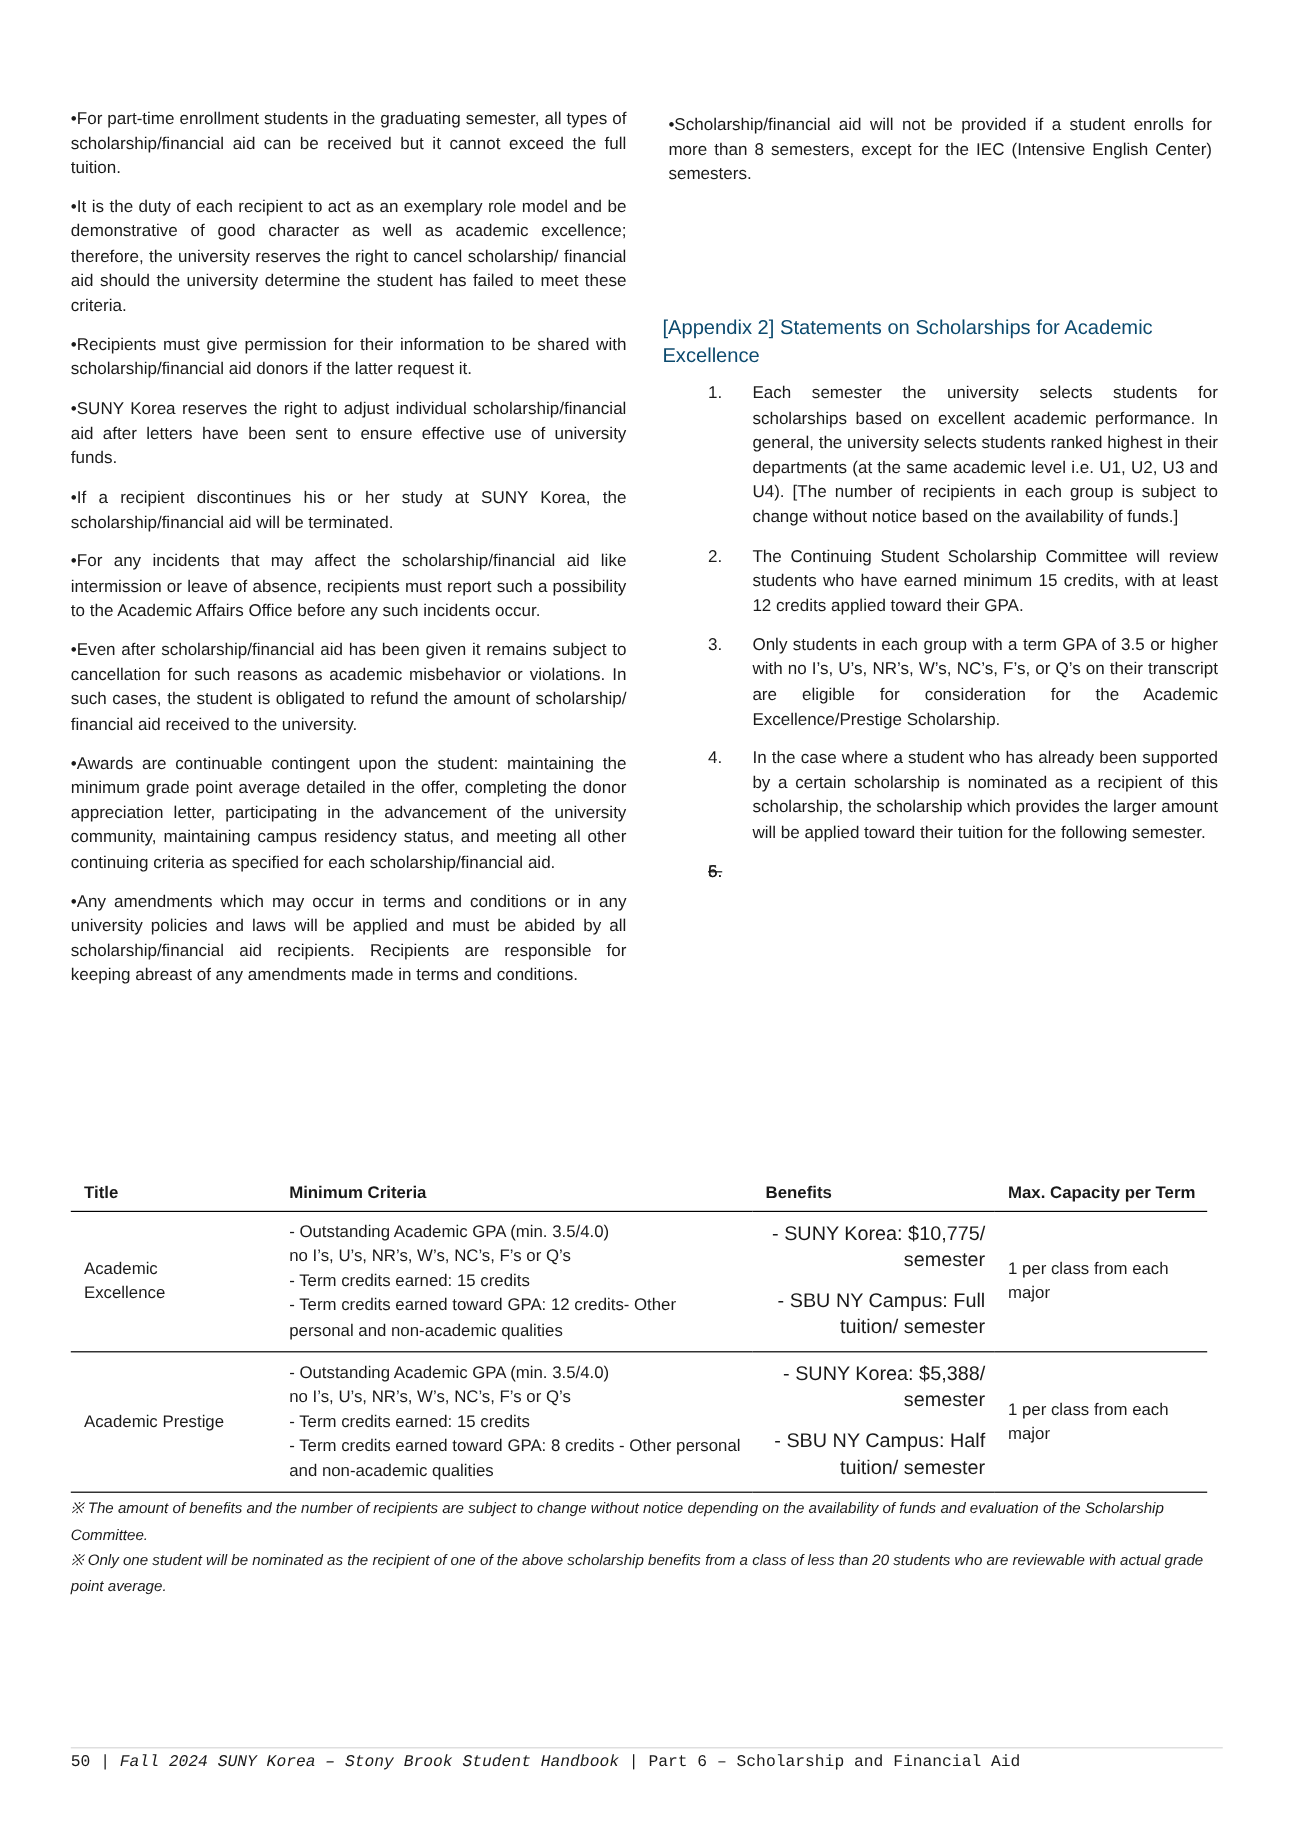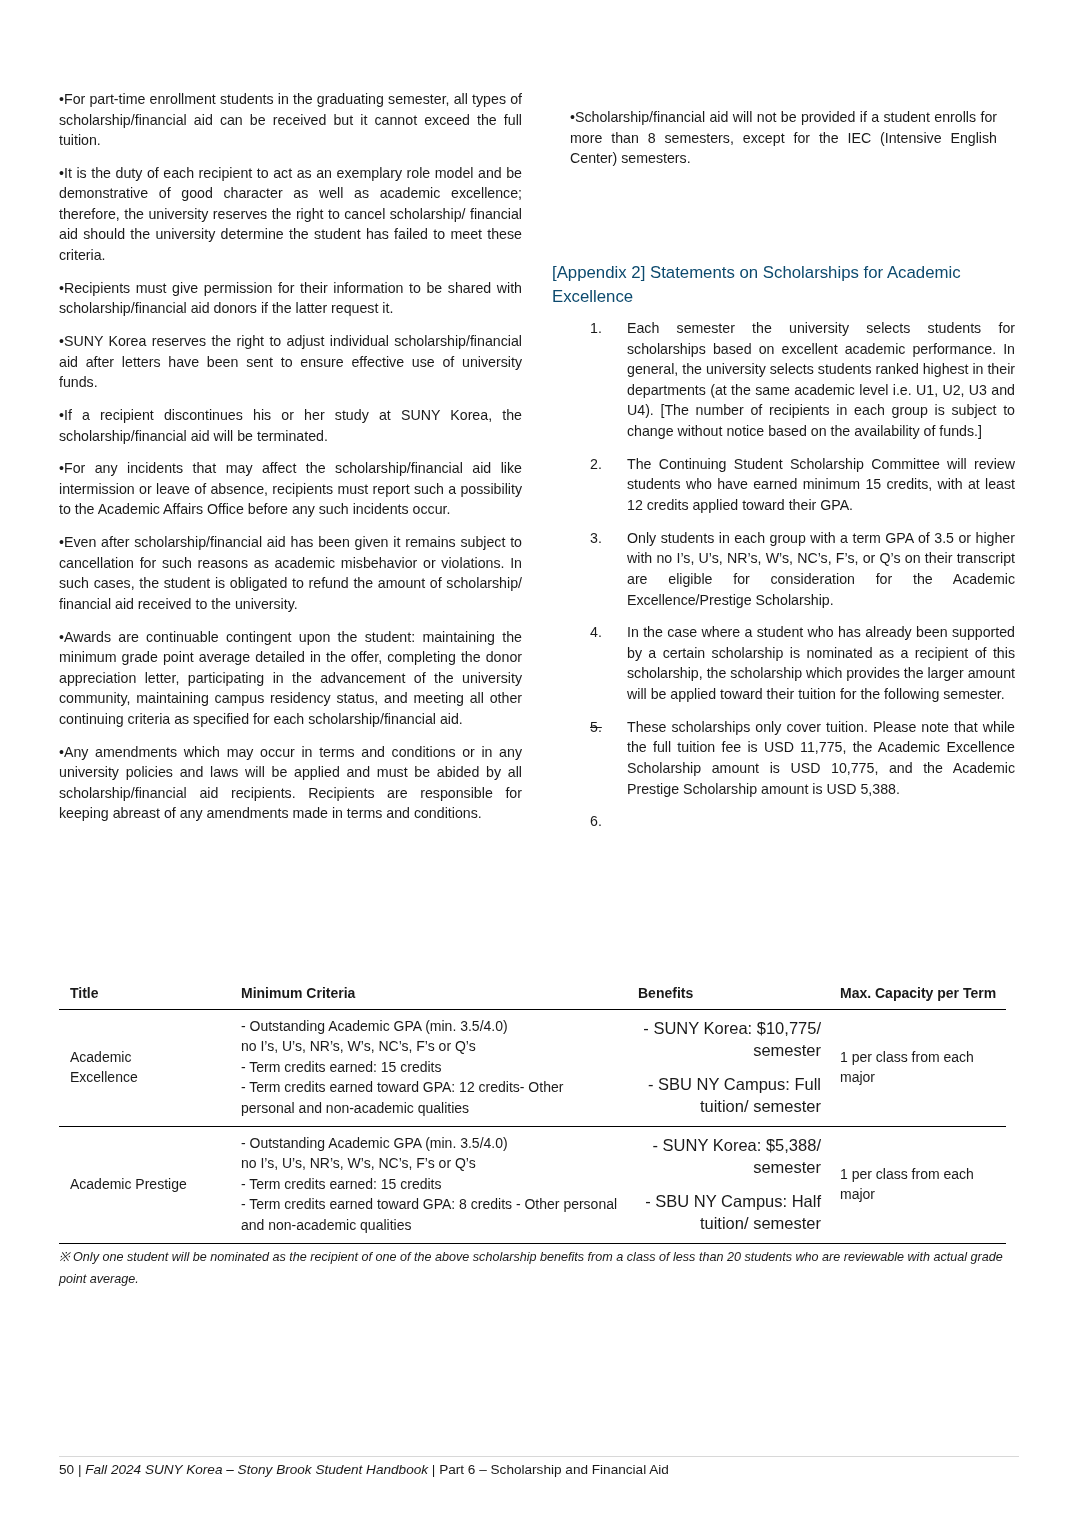--- a/index.html
+++ b/index.html
@@ -10,21 +10,21 @@
     }
     .col-left {
       position: absolute; left: 59px; top: 89px; width: 463px;
       font-size: 14.2px; line-height: 20.5px; text-align: justify;
     }
     .col-left p { margin: 0 0 12.4px 0; }
     .col-right {
       position: absolute; left: 552px; top: 89px; width: 463px;
       font-size: 14.2px; line-height: 20.5px; text-align: justify;
     }
-    .col-right p { margin: 18px; }
+    .col-right p { margin: 5px; }
     .appendix-title {
       position: absolute; left: 552px; top: 261px; width: 463px;
       font-size: 16.8px; line-height: 23.5px; text-align: left; color: #0c4a6e;
     }
     .num-list {
       position: absolute; left: 590px; top: 318px; width: 425px;
       margin: 0; padding: 0; list-style: none;
       font-size: 14.2px; line-height: 20.6px; text-align: justify;
     }
     .num-list li { position: relative; padding-left: 37px; margin-bottom: 12.2px; }
@@ -59,21 +59,21 @@
       font-size: 12.6px; line-height: 21.6px; font-style: italic;
     }
     .notes p { margin: 0; }
 
     .footer-rule {
       position: absolute; left: 59px; top: 1456px; width: 960px; height: 0;
       border-top: 1px solid #d8d8d8;
     }
     .footer {
       position: absolute; left: 59px; top: 1461px; width: 960px;
-      font-size: 13.6px; line-height: 18px; color: #1a1a1a;
+      font-size: 13.6px; line-height: 18px; color: #1a1a1a; font-family: Liberation Mono, monospace;
     }
     .footer .ital { font-style: italic; }
   </style>
 </head>
 <body>
 
 <div class="col-left">
   <p>•For part-time enrollment students in the graduating semester, all types of scholarship/financial aid can be received but it cannot exceed the full tuition.</p>
   <p>•It is the duty of each recipient to act as an exemplary role model and be demonstrative of good character as well as academic excellence; therefore, the university reserves the right to cancel scholarship/ financial aid should the university determine the student has failed to meet these criteria.</p>
   <p>•Recipients must give permission for their information to be shared with scholarship/financial aid donors if the latter request it.</p>
@@ -103,21 +103,20 @@
   <li>
     <span class="num">3.</span>
     <span>Only students in each group with a term GPA of 3.5 or higher with no I’s, U’s, NR’s, W’s, NC’s, F’s, or Q’s on their transcript are eligible for consideration for the Academic Excellence/Prestige Scholarship.</span>
   </li>
   <li>
     <span class="num">4.</span>
     <span>In the case where a student who has already been supported by a certain scholarship is nominated as a recipient of this scholarship, the scholarship which provides the larger amount will be applied toward their tuition for the following semester.</span>
   </li>
   <li>
     <span class="num struck">5.</span>
-    <span>These scholarships only cover tuition. Please note that while the full tuition fee is USD 11,775, the Academic Excellence Scholarship amount is USD 10,775, and the Academic Prestige Scholarship amount is USD 5,388.</span>
   </li>
   <li>
     <span class="num">6.</span>
   </li>
 </ol>
 
 <table class="sch-table">
   <thead>
     <tr class="head">
       <th class="c1">Title</th>
@@ -158,19 +157,20 @@
         <span class="benefit">- SBU NY Campus: Half tuition/ semester</span>
       </td>
       <td class="c4">
           <span style="display:block;width:150px;">1 per class from each major</span>
         </td>
     </tr>
   </tbody>
 </table>
 
 <div class="notes">
+  <p>※ The amount of benefits and the number of recipients are subject to change without notice depending on the availability of funds and evaluation of the Scholarship Committee.</p>
   <p>※ Only one student will be nominated as the recipient of one of the above scholarship benefits from a class of less than 20 students who are reviewable with actual grade point average.</p>
 </div>
 
 <div class="footer-rule"></div>
 <div class="footer">
   <span>50</span><span> | </span><span class="ital">Fall 2024 SUNY Korea – Stony Brook Student Handbook</span><span> | </span><span>Part 6 – Scholarship and Financial Aid</span>
 </div>
 
 </body></html>

